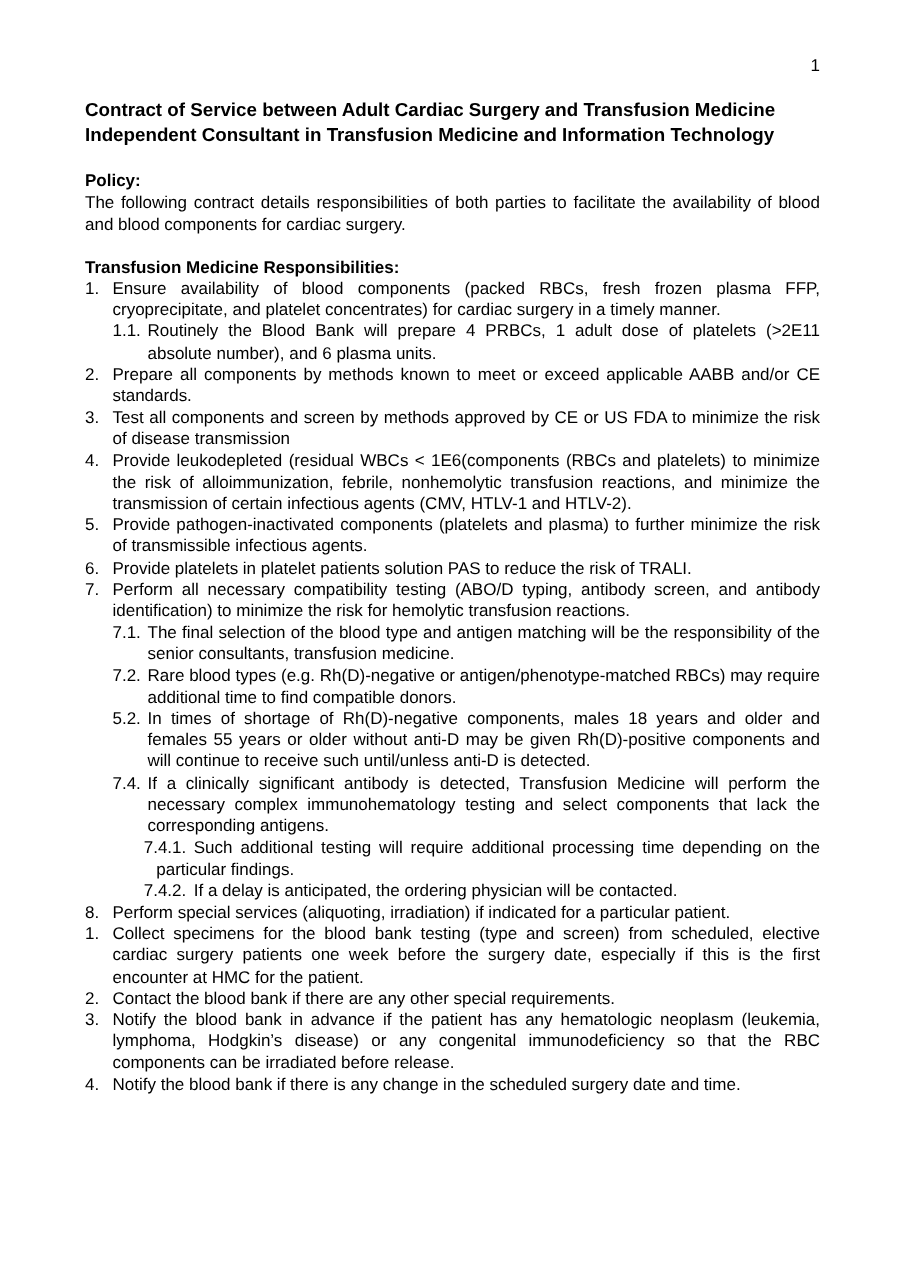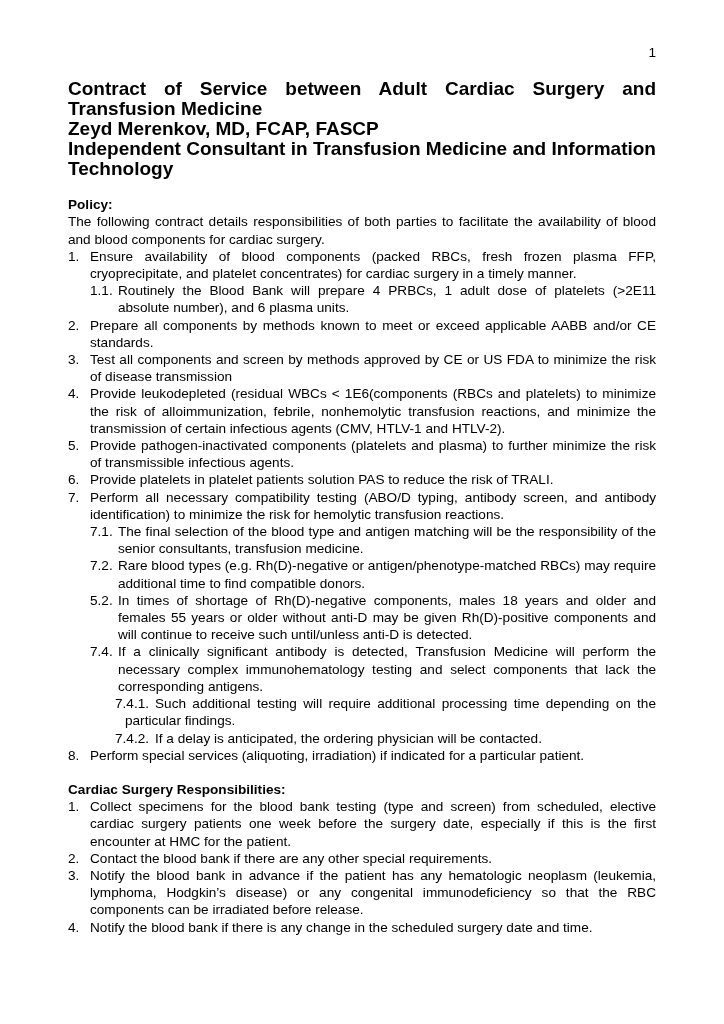--- a/index.html
+++ b/index.html
@@ -14,21 +14,21 @@
     font-size: 13.6px;
     line-height: 17.2px;
     overflow: hidden;
   }
   .pagenum {
     text-align: right;
     margin-bottom: 18px;
   }
   .doc-title, .byline {
     font-weight: bold;
-    font-size: 19px;
+    font-size: 15px;
     line-height: 20px;
   }
   .doc-title { text-align: justify; }
   .section-heading {
     font-weight: bold;
     margin-top: 17px;
   }
   .para { text-align: justify; }
   .li {
     display: flex;
@@ -48,26 +48,26 @@
   b { font-weight: normal; }
 </style>
 </head>
 <body>
 
 <div class="page">
 
   <div class="pagenum">1</div>
 
   <div class="doc-title">Contract of Service between Adult Cardiac Surgery and Transfusion Medicine</div>
-  <div class="byline">Zeyd Merenkov, MD, FCAP, FASCP</div>
   <div class="byline">Independent Consultant in Transfusion Medicine and Information Technology</div>
 
   <div class="section-heading">Policy:</div>
   <div class="para">The following contract details responsibilities of both parties to facilitate the availability of blood and blood components for cardiac surgery.</div>
 
+  <div class="section-heading">Transfusion Medicine Responsibilities:</div>
 
   <div class="li l1">
     <span class="num">1.</span>
     <div class="body">Ensure availability of blood components (packed RBCs, fresh frozen plasma FFP, cryoprecipitate, and platelet concentrates) for cardiac surgery in a timely manner.</div>
   </div>
   <div class="li l2">
     <span class="num">1.1.</span>
     <div class="body">Routinely the Blood Bank will prepare 4 PRBCs, 1 adult dose of platelets (&gt;2E11 absolute number), and 6 plasma units.</div>
   </div>
   <div class="li l1">
@@ -114,21 +114,20 @@
     <span class="num">7.4.1.</span><span>Such additional testing will require additional processing time depending on the particular findings.</span>
   </div>
   <div class="li l3">
     <span class="num">7.4.2.</span><span>If a delay is anticipated, the ordering physician will be contacted.</span>
   </div>
   <div class="li l1">
     <span class="num">8.</span>
     <div class="body">Perform special services (aliquoting, irradiation) if indicated for a particular patient.</div>
   </div>
 
-  <div class="section-heading">Cardiac Surgery Responsibilities:</div>
 
   <div class="li l1">
     <span class="num">1.</span>
     <div class="body"><span>Collect specimens for the blood bank testing </span><b>(type and screen)</b><span> from scheduled, elective cardiac surgery patients </span><b>one week before the surgery date</b><span>, especially if this is the first encounter at HMC for the patient.</span></div>
   </div>
   <div class="li l1">
     <span class="num">2.</span>
     <div class="body">Contact the blood bank if there are any other special requirements.</div>
   </div>
   <div class="li l1">

